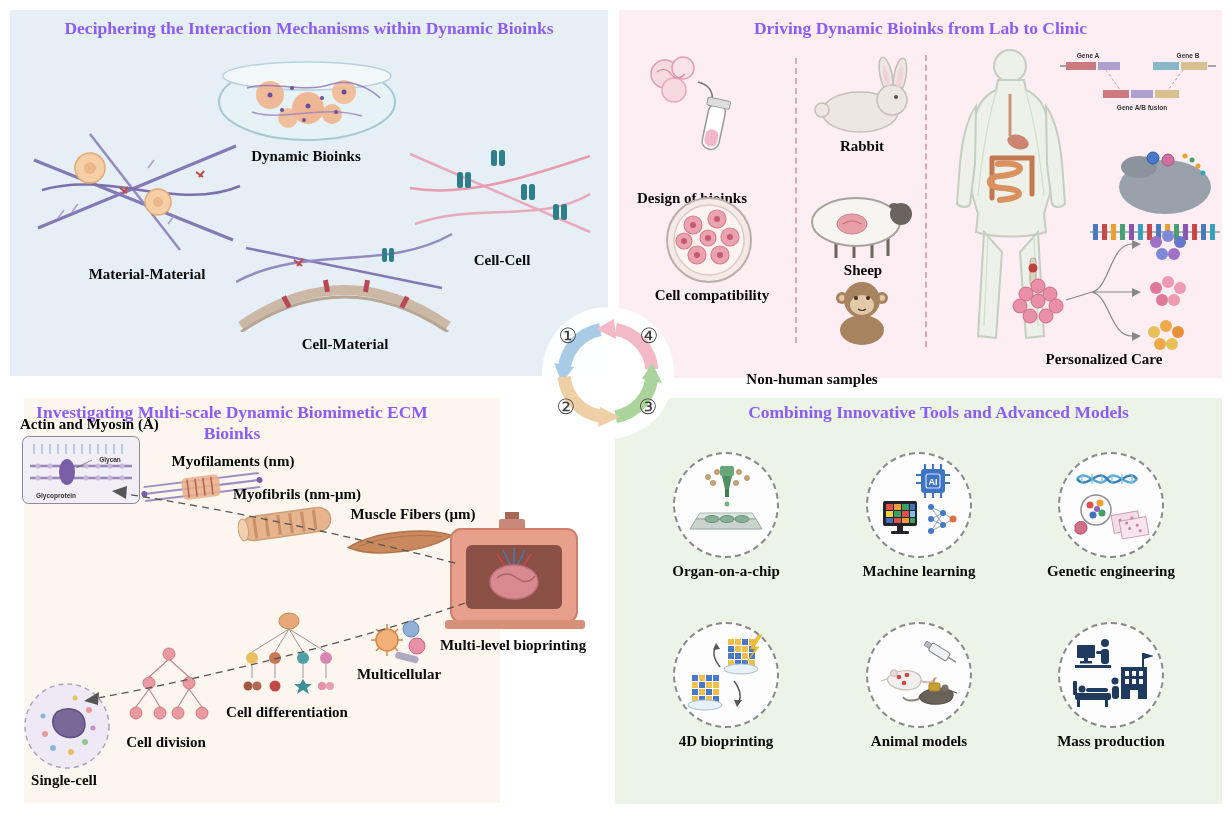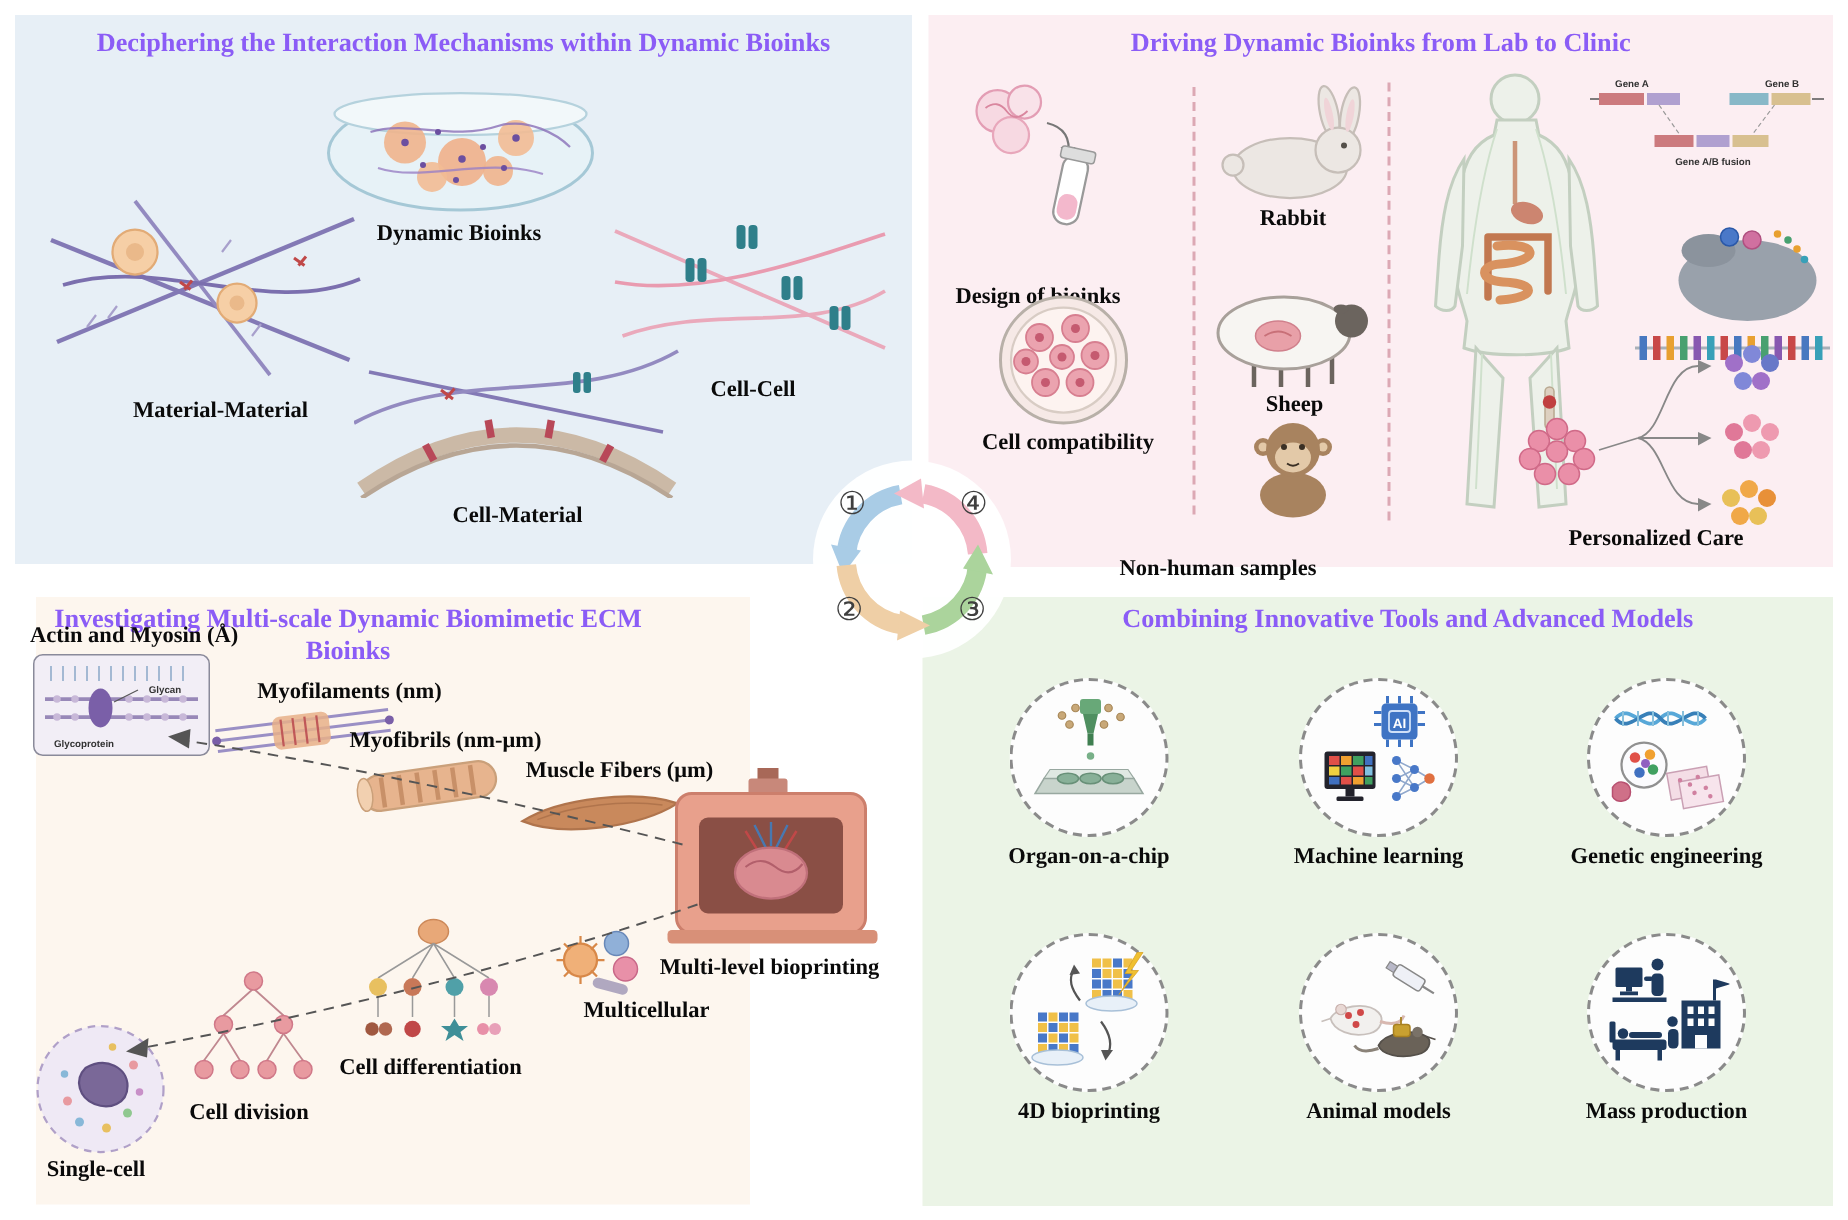--- a/index.html
+++ b/index.html
@@ -373,21 +373,21 @@
 
   <svg class="abs" style="left:367px;top:616px;" width="64" height="50" viewBox="0 0 64 50">
     <g stroke="#d88848" stroke-width="1.5">
       <circle cx="20" cy="24" r="11" fill="#f0b078"></circle>
       <path d="M20,8 L20,13 M20,35 L20,40 M4,24 L9,24 M31,24 L36,24 M9,13 L13,17 M27,31 L31,35 M9,35 L13,31 M27,17 L31,13"></path>
     </g>
     <circle cx="44" cy="13" r="8" fill="#90b0d8" stroke="#6888b8" stroke-width="1"></circle>
     <circle cx="50" cy="30" r="8" fill="#e890a8" stroke="#c86888" stroke-width="1"></circle>
     <rect x="28" y="38" width="24" height="7" rx="3.5" fill="#b0a8c0" transform="rotate(15 40 41)"></rect>
   </svg>
-  <div class="lbl" style="left:399px;top:666px;margin-left:32px;">Multicellular</div>
+  <div class="lbl" style="left:399px;top:666px;">Multicellular</div>
 
   <svg class="abs" style="left:230px;top:610px;" width="118" height="90" viewBox="0 0 118 90">
     <ellipse cx="59" cy="11" rx="10" ry="8" fill="#e8a878" stroke="#cc8858" stroke-width="1"></ellipse>
     <path d="M59,19 L22,42 M59,19 L45,42 M59,19 L73,42 M59,19 L96,42" stroke="#999" stroke-width="1"></path>
     <circle cx="22" cy="48" r="6" fill="#e8c060"></circle>
     <circle cx="45" cy="48" r="6" fill="#c87858"></circle>
     <circle cx="73" cy="48" r="6" fill="#50a0a8"></circle>
     <circle cx="96" cy="48" r="6" fill="#d888b0"></circle>
     <path d="M22,54 L22,68 M45,54 L45,68 M73,54 L73,68 M96,54 L96,68" stroke="#999" stroke-width="1"></path>
     <g>

